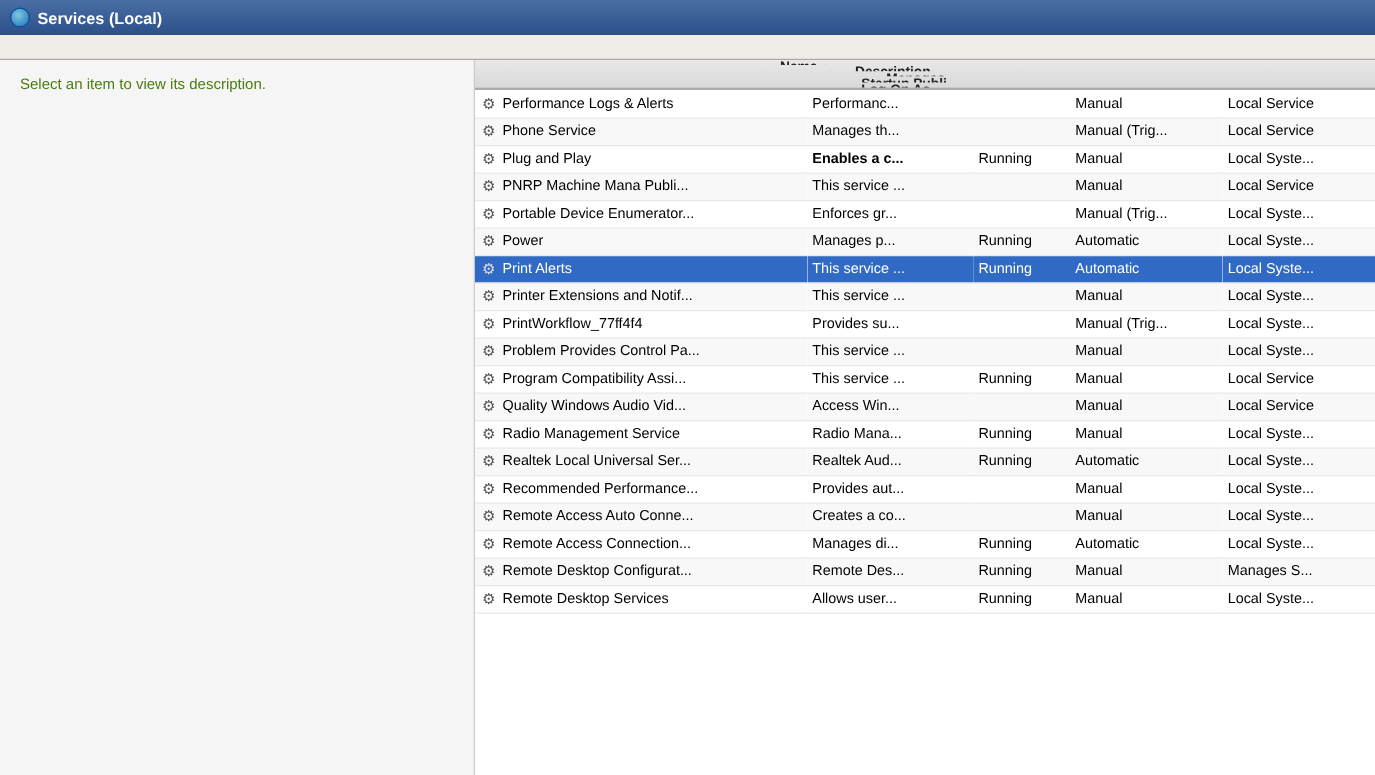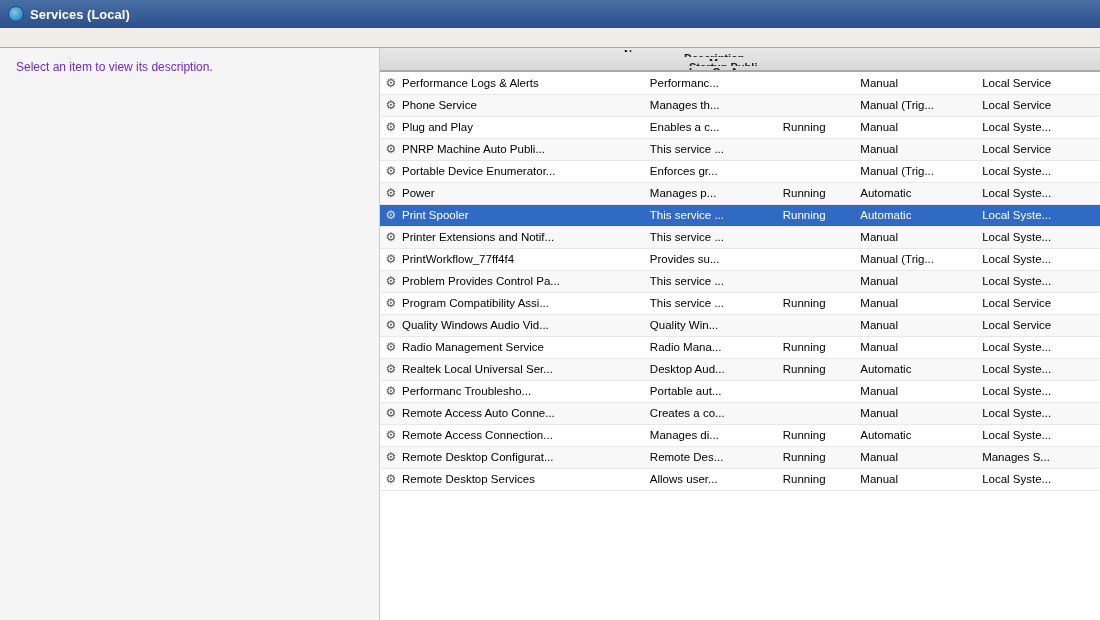--- a/index.html
+++ b/index.html
@@ -52,21 +52,21 @@
       width: 380px;
       min-width: 380px;
       background: #f5f5f5;
       border-right: 1px solid #ccc;
       padding: 12px 16px;
       font-size: 12px;
       color: #333;
     }
     .left-panel-text {
       font-size: 12px;
-      color: #6d28d9;
+      color: #4d7c0f;
     }
 
     
     .services-panel {
       flex: 1;
       background: #fff;
       overflow: hidden;
     }
 
     
@@ -213,32 +213,32 @@
             </tr>
             <tr>
               <td style="width: 240px;">
                 <div class="svc-name-cell">
                   <span class="svc-icon">
                     <span class="gear-icon">⚙</span>
                   </span>
                   <span>Plug and Play</span>
                 </div>
               </td>
-              <td style="width: 120px;">Enables a c...</td>
-              <td style="width: 70px;">Running</td>
-              <td style="width: 110px;">Manual</td>
-              <td style="width: 110px;">Local Syste...</td>
-            </tr>
-            <tr>
-              <td style="width: 240px;">
-                <div class="svc-name-cell">
-                  <span class="svc-icon">
-                    <span class="gear-icon">⚙</span>
-                  </span>
-                  <span>PNRP Machine Auto Publi...</span>
+              <td style="width: 120px; font-weight: bold;">Enables a c...</td>
+              <td style="width: 70px;">Running</td>
+              <td style="width: 110px;">Manual</td>
+              <td style="width: 110px;">Local Syste...</td>
+            </tr>
+            <tr>
+              <td style="width: 240px;">
+                <div class="svc-name-cell">
+                  <span class="svc-icon">
+                    <span class="gear-icon">⚙</span>
+                  </span>
+                  <span>PNRP Machine Mana Publi...</span>
                 </div>
               </td>
               <td style="width: 120px;">This service ...</td>
               <td style="width: 70px;"></td>
               <td style="width: 110px;">Manual</td>
               <td style="width: 110px;">Local Service</td>
             </tr>
             <tr>
               <td style="width: 240px;">
                 <div class="svc-name-cell">
@@ -266,21 +266,21 @@
               <td style="width: 70px;">Running</td>
               <td style="width: 110px;">Automatic</td>
               <td style="width: 110px;">Local Syste...</td>
             </tr>
             <tr class="selected">
               <td style="width: 240px;">
                 <div class="svc-name-cell">
                   <span class="svc-icon">
                     <span class="gear-icon">⚙</span>
                   </span>
-                  <span>Print Spooler</span>
+                  <span>Print Alerts</span>
                 </div>
               </td>
               <td style="width: 120px;">This service ...</td>
               <td style="width: 70px;">Running</td>
               <td style="width: 110px;">Automatic</td>
               <td style="width: 110px;">Local Syste...</td>
             </tr>
             <tr>
               <td style="width: 240px;">
                 <div class="svc-name-cell">
@@ -339,21 +339,21 @@
             </tr>
             <tr>
               <td style="width: 240px;">
                 <div class="svc-name-cell">
                   <span class="svc-icon">
                     <span class="gear-icon">⚙</span>
                   </span>
                   <span>Quality Windows Audio Vid...</span>
                 </div>
               </td>
-              <td style="width: 120px;">Quality Win...</td>
+              <td style="width: 120px;">Access Win...</td>
               <td style="width: 70px;"></td>
               <td style="width: 110px;">Manual</td>
               <td style="width: 110px;">Local Service</td>
             </tr>
             <tr>
               <td style="width: 240px;">
                 <div class="svc-name-cell">
                   <span class="svc-icon">
                     <span class="gear-icon">⚙</span>
                   </span>
@@ -367,35 +367,35 @@
             </tr>
             <tr>
               <td style="width: 240px;">
                 <div class="svc-name-cell">
                   <span class="svc-icon">
                     <span class="gear-icon">⚙</span>
                   </span>
                   <span>Realtek Local Universal Ser...</span>
                 </div>
               </td>
-              <td style="width: 120px;">Desktop Aud...</td>
+              <td style="width: 120px;">Realtek Aud...</td>
               <td style="width: 70px;">Running</td>
               <td style="width: 110px;">Automatic</td>
               <td style="width: 110px;">Local Syste...</td>
             </tr>
             <tr>
               <td style="width: 240px;">
                 <div class="svc-name-cell">
                   <span class="svc-icon">
                     <span class="gear-icon">⚙</span>
                   </span>
-                  <span>Performanc Troublesho...</span>
-                </div>
-              </td>
-              <td style="width: 120px;">Portable aut...</td>
+                  <span>Recommended Performance...</span>
+                </div>
+              </td>
+              <td style="width: 120px;">Provides aut...</td>
               <td style="width: 70px;"></td>
               <td style="width: 110px;">Manual</td>
               <td style="width: 110px;">Local Syste...</td>
             </tr>
             <tr>
               <td style="width: 240px;">
                 <div class="svc-name-cell">
                   <span class="svc-icon">
                     <span class="gear-icon">⚙</span>
                   </span>

